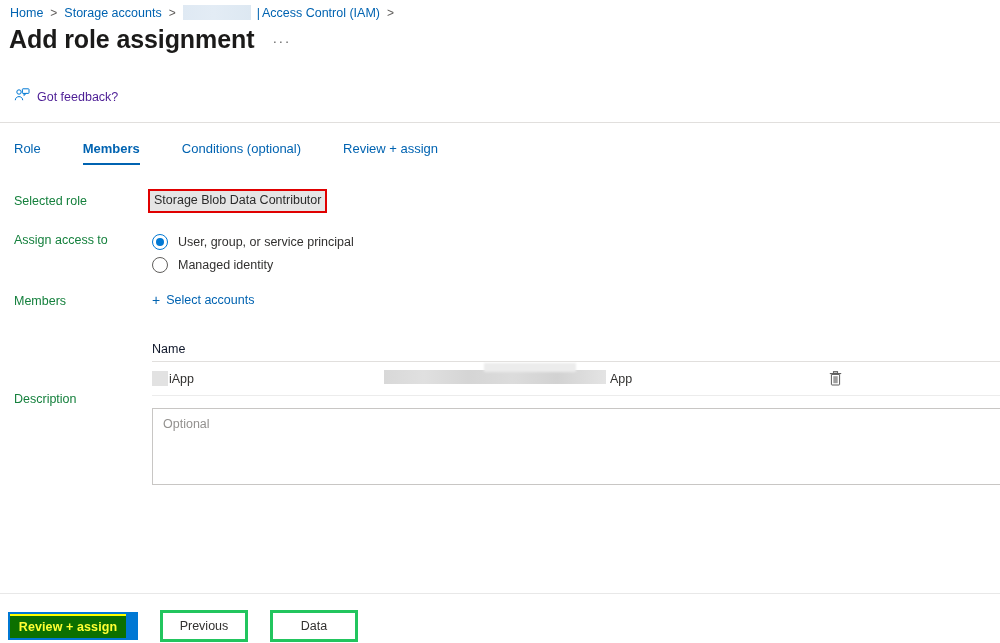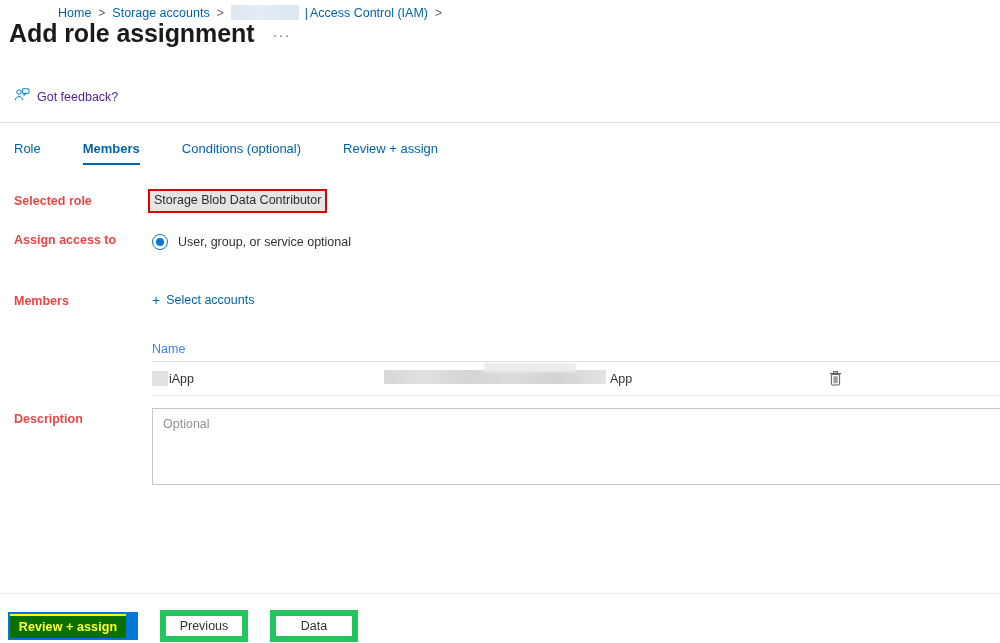--- a/index.html
+++ b/index.html
@@ -11,36 +11,35 @@
     overflow: hidden;
   }
   .page { position: relative; width: 1000px; height: 643px; background: #fff; }
 
   
   .breadcrumb {
     position: absolute; left: 10px; top: 5px;
     display: flex; align-items: center;
     font-size: 12.5px; color: #0063b1;
     white-space: nowrap;
-    margin-left: 48px;
   }
   .crumb-link { color: #0063b1; cursor: pointer; }
   .crumb-sep { color: #605e5c; margin: 0 7px; font-size: 12px; }
   .crumb-redact {
     display: inline-block;
     width: 68px; height: 15px;
     background: linear-gradient(90deg,#dfe9f3 0%, #e3ecf5 45%, #dde8f2 100%);
     vertical-align: middle;
     margin-right: 6px;
   }
   .crumb-pipe { color: #0063b1; margin-right: 2px; }
 
   
   .title-row {
-    position: absolute; left: 9px; top: 18px;
+    position: absolute; left: 9px; top: 24px;
     display: flex; align-items: flex-end; justify-content: center;
   }
   .page-title {
     font-size: 25px; font-weight: 600; color: #1b1a19;
     letter-spacing: -0.1px; line-height: 30px;
   }
   .title-ellipsis {
     margin-left: 18px; margin-bottom: 5px;
     color: #6b6b6b; font-size: 14px; letter-spacing: 1.5px;
     cursor: pointer;
@@ -76,26 +75,26 @@
   .tab.active::after {
     content: ""; position: absolute;
     left: 16px; right: 18px; bottom: 0;
     height: 2px; background: #0063b1;
   }
   .tab:first-child.active::after { left: 0; }
 
   
   .field-label {
     position: absolute; left: 14px;
-    font-size: 12.5px; font-weight: 700; color: #ef4444;
+    font-size: 12.5px; font-weight: 400; color: #15803d;
   }
   #lbl-selected-role { top: 194px; }
   #lbl-assign-access { top: 233px; }
   #lbl-members      { top: 294px; }
-  #lbl-description  { top: 412px; }
+  #lbl-description  { top: 392px; }
 
   
   .role-highlight {
     position: absolute; left: 148px; top: 189px;
     padding: 2px 4px 3px 4px;
     background: #e5e5e5;
     border: 2px solid #e00000;
     font-size: 12.5px; color: #2b2b2b;
     line-height: 15px; white-space: nowrap;
   }
@@ -138,21 +137,21 @@
   }
   .mt-row {
     display: flex; align-items: center;
     height: 34px;
     border-bottom: 1px solid #ececec;
   }
   .col-name  { width: 232px; }
   .col-objid { width: 226px; }
   .col-type  { width: 215px; }
   .col-act   { width: 120px; display: flex; justify-content: flex-start; }
-  .mt-head div { font-size: 12.5px; color: #3b82f6; }
+  .mt-head div { font-size: 12.5px; color: #0f172a; }
   .mt-row .cell { font-size: 12.5px; color: #323130; }
   .name-cell { display: flex; align-items: center; }
   .name-redact {
     display: inline-block; width: 16px; height: 15px;
     background: #e2e2e2; margin-right: 1px;
   }
   .objid-redact {
     display: inline-block; width: 222px; height: 14px; position: relative;
     background: linear-gradient(90deg,
       #d8d8d8 0%, #e0e0e0 18%, #d5d5d5 38%,
@@ -213,21 +212,21 @@
     display: flex; align-items: center; justify-content: center;
     pointer-events: none;
   }
   .primary-annot span {
     font-size: 12.5px; font-weight: 700; color: #ffff33;
     letter-spacing: 0.1px;
   }
   .btn-secondary {
     margin-left: 22px;
     width: 88px; height: 32px;
-    background: #ffffff; border: 6px solid #22c55e;
+    background: #ffffff; border: 3px solid #22c55e;
     color: #323130; font-size: 12.5px;
     font-family: "Liberation Sans", sans-serif;
     cursor: pointer;
   }
 </style>
 </head>
 <body>
 
 <div class="page">
 
@@ -278,21 +277,25 @@
 
   <div class="field-label" id="lbl-selected-role">Selected role</div>
   <div class="role-highlight">Storage Blob Data Contributor</div>
 
   <div class="field-label" id="lbl-assign-access">Assign access to</div>
   <div class="radio-group">
     <div class="radio-row">
       <span class="radio-outer checked">
           <span class="radio-dot"></span>
         </span>
-      <span class="radio-label">User, group, or service optional</span>
+      <span class="radio-label">User, group, or service principal</span>
+    </div>
+    <div class="radio-row">
+      <span class="radio-outer"></span>
+      <span class="radio-label">Managed identity</span>
     </div>
   </div>
 
   <div class="field-label" id="lbl-members">Members</div>
   <div class="select-members">
     <span class="plus-icon">+</span>
     <span class="sm-label">Select accounts</span>
   </div>
 
   <div class="members-table">

